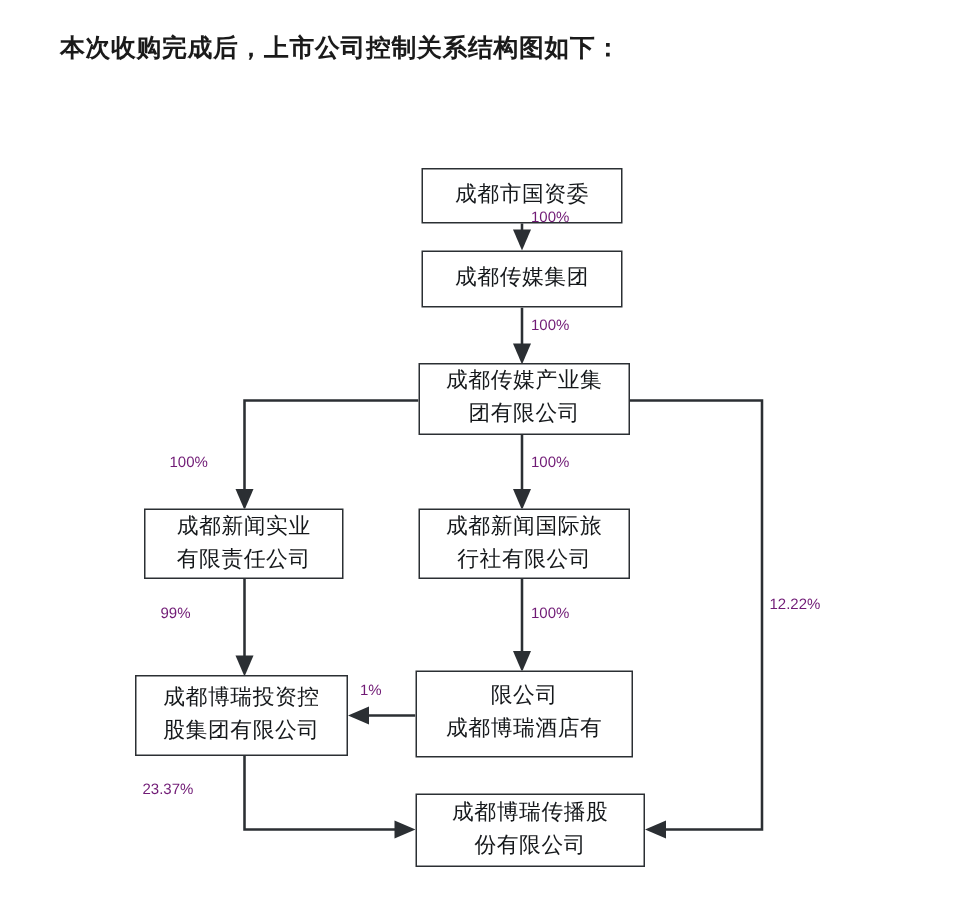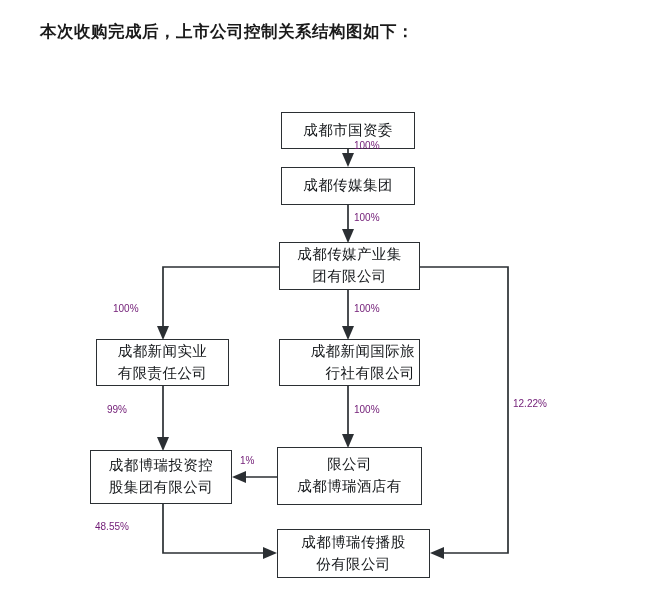--- a/index.html
+++ b/index.html
@@ -112,21 +112,21 @@
   </span>
 </div>
 
 <div class="node" style="left:96px; top:339px; width:133px; height:47px;">
   <span>
     <span>成都新闻实业</span>
     <span>有限责任公司</span>
   </span>
 </div>
 
-<div class="node" style="left:279px; top:339px; width:141px; height:47px;text-align:right;">
+<div class="node" style="left:279px; top:339px; width:141px; height:47px;">
   <span>
     <span>成都新闻国际旅</span>
     <span>行社有限公司</span>
   </span>
 </div>
 
 <div class="node" style="left:90px; top:450px; width:142px; height:54px;">
   <span>
     <span>成都博瑞投资控</span>
     <span>股集团有限公司</span>
@@ -154,15 +154,15 @@
 <div class="edge-label" style="left:113px; top:303px;">100%</div>
 
 <div class="edge-label" style="left:354px; top:303px;">100%</div>
 
 <div class="edge-label" style="left:107px; top:404px;text-align:center;">99%</div>
 
 <div class="edge-label" style="left:354px; top:404px;">100%</div>
 
 <div class="edge-label" style="left:240px; top:455px;">1%</div>
 
-<div class="edge-label" style="left:95px; top:521px;">48.55%</div>
+<div class="edge-label" style="left:95px; top:521px;">23.37%</div>
 
 <div class="edge-label" style="left:513px; top:398px;">12.22%</div>
 
 </body></html>

